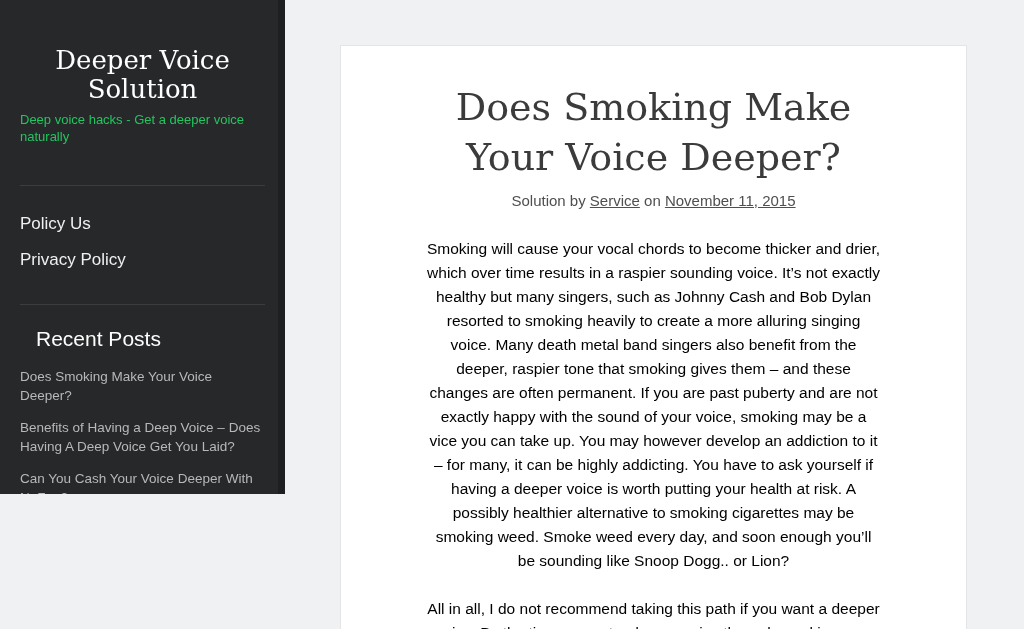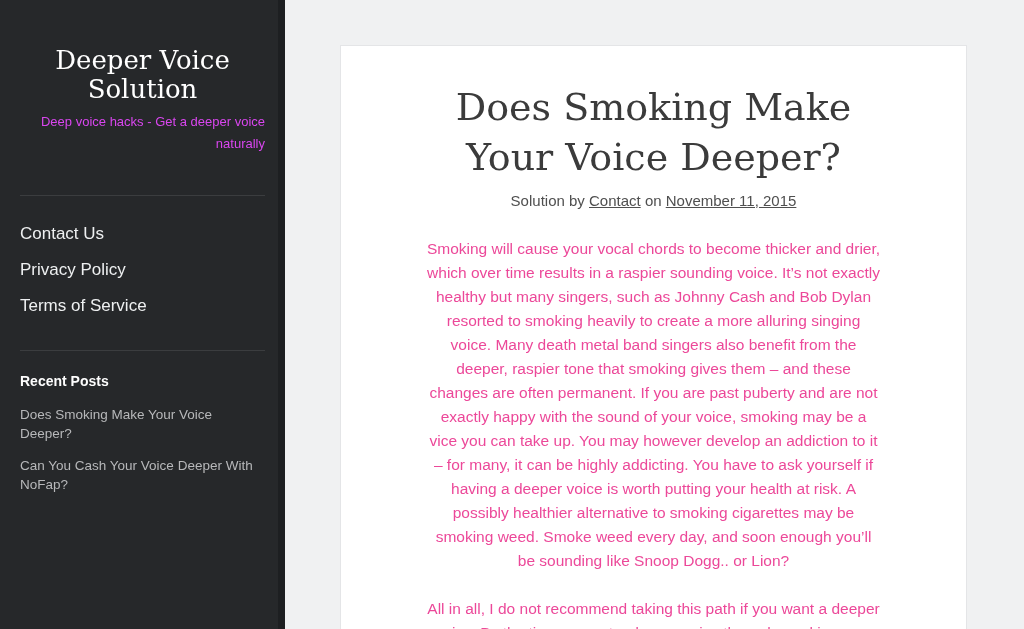--- a/index.html
+++ b/index.html
@@ -7,21 +7,21 @@
     width: 1024px; height: 629px;
     overflow: hidden;
     background: #f0f1f2;
     font-family: "Liberation Sans", sans-serif;
   }
 
   
   .sidebar {
     position: absolute;
     left: 0; top: 0;
-    width: 285px; height: 629px;
+    width: 285px; height: 494px;
     background: #26282a;
     overflow: hidden;
   }
   .sidebar-edge {
     position: absolute;
     right: 0; top: 0;
     width: 7px; height: 100%;
     background: #1d1f21;
   }
   .sidebar-inner {
@@ -32,46 +32,47 @@
     font-size: 26px;
     line-height: 29px;
     color: #ffffff;
     text-align: center;
     font-weight: normal;
     cursor: pointer;
   }
   .site-tagline {
     margin-top: 7px;
     font-size: 13px;
-    line-height: 22px;
-    color: #d946ef;
-    text-align: right;
+    line-height: 17px;
+    color: #22c55e;
+    text-align: left;
   }
   .sidebar-divider {
     border: none;
     border-top: 1px solid #3b3d3f;
     margin: 0;
   }
   .divider-1 { margin-top: 40px; }
   .nav-menu { margin-top: 28px; }
   .nav-item {
     display: block;
     font-size: 17px;
     line-height: 20px;
     color: #eef0f1;
     text-decoration: none;
     margin-bottom: 16px;
     cursor: pointer;
   }
   .divider-2 { margin-top: 34px; }
   .widget-heading {
     margin-top: 22px;
-    font-size: 14px;
-    font-weight: bold;
+    font-size: 21px;
+    font-weight: normal;
     color: #fdfdfd;
+    margin-left: 16px;
   }
   .widget-list { margin-top: 16px; list-style: none; }
   .widget-list li { margin-bottom: 13px; }
   .post-link {
     font-size: 13.5px;
     line-height: 18px;
     color: #b7b8ba;
     text-decoration: none;
     cursor: pointer;
   }
@@ -106,59 +107,59 @@
     margin-bottom: 28px;
   }
   .byline a {
     color: #4f4f4f;
     text-decoration: underline;
     cursor: pointer;
   }
   .article-body p {
     font-size: 15.5px;
     line-height: 24px;
-    color: #ec4899;
+    color: #000000;
     text-align: center;
     margin-bottom: 24px;
   }
 </style>
 </head>
 <body>
 
 <div class="sidebar">
   <div class="sidebar-inner">
     <h1 class="site-title">Deeper Voice Solution</h1>
     <div class="site-tagline">Deep voice hacks - Get a deeper voice naturally</div>
 
     <hr class="sidebar-divider divider-1">
 
     <nav class="nav-menu">
-      <a class="nav-item">Contact Us</a>
+      <a class="nav-item">Policy Us</a>
       <a class="nav-item">Privacy Policy</a>
-      <a class="nav-item">Terms of Service</a>
     </nav>
 
     <hr class="sidebar-divider divider-2">
 
     <h2 class="widget-heading">Recent Posts</h2>
     <ul class="widget-list">
       <li><a class="post-link">Does Smoking Make Your Voice Deeper?</a></li>
+      <li><a class="post-link">Benefits of Having a Deep Voice – Does Having A Deep Voice Get You Laid?</a></li>
       <li><a class="post-link">Can You Cash Your Voice Deeper With NoFap?</a></li>
     </ul>
 
   </div>
   <div class="sidebar-edge"></div>
 </div>
 
 <div class="content-area">
   <article class="article-card">
     <h1 class="page-title">Does Smoking Make Your Voice Deeper?</h1>
     <div class="byline">
       <span>Solution by</span>
-      <a>Contact</a>
+      <a>Service</a>
       <span>on</span>
       <a>November 11, 2015</a>
     </div>
     <div class="article-body">
       <p>Smoking will cause your vocal chords to become thicker and drier, which over time results in a raspier sounding voice. It’s not exactly healthy but many singers, such as Johnny Cash and Bob Dylan resorted to smoking heavily to create a more alluring singing voice. Many death metal band singers also benefit from the deeper, raspier tone that smoking gives them – and these changes are often permanent. If you are past puberty and are not exactly happy with the sound of your voice, smoking may be a vice you can take up. You may however develop an addiction to it – for many, it can be highly addicting. You have to ask yourself if having a deeper voice is worth putting your health at risk. A possibly healthier alternative to smoking cigarettes may be smoking weed. Smoke weed every day, and soon enough you’ll be sounding like Snoop Dogg.. or Lion?</p>
       <p>All in all, I do not recommend taking this path if you want a deeper voice. By the time you get a deeper voice through smoking, you</p>
     </div>
   </article>
 </div>
 

